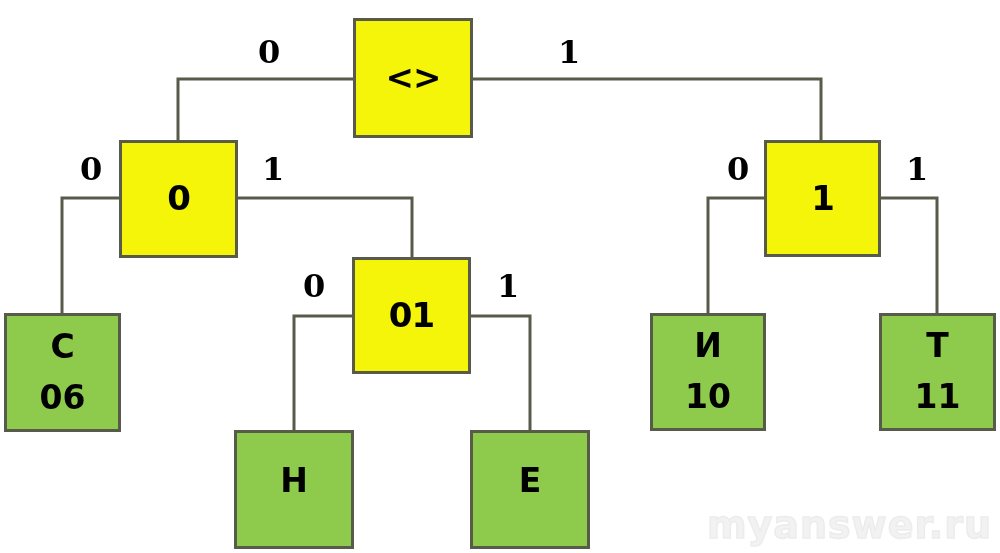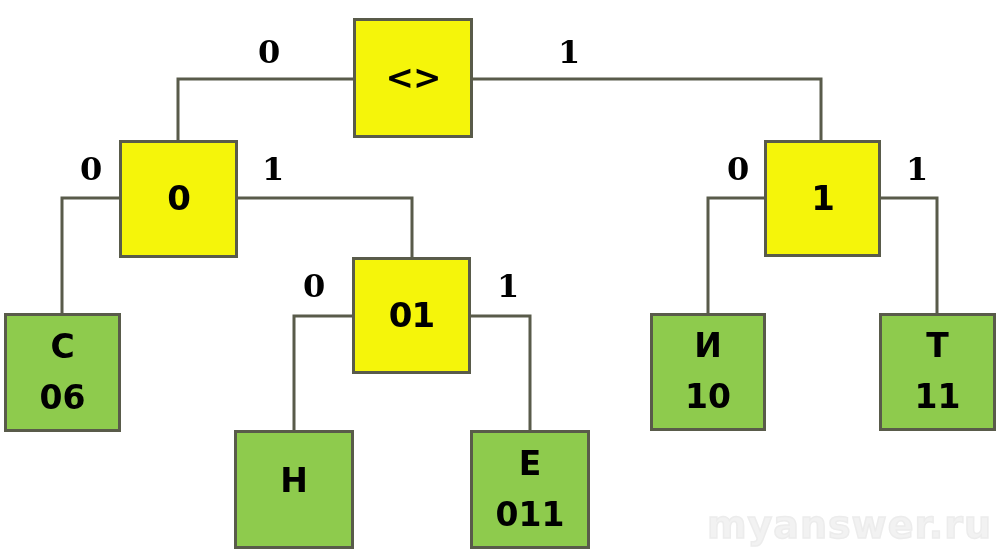--- a/index.html
+++ b/index.html
@@ -108,21 +108,20 @@
       </div>
       <div class="node leaf" style="left: 4px; top: 313px; width: 117px; height: 119px;">
         <span class="sym">С</span>
         <span class="code">06</span>
       </div>
       <div class="node leaf" style="left: 234px; top: 430px; width: 120px; height: 119px;">
         <span class="sym">Н</span>
       </div>
       <div class="node leaf" style="left: 470px; top: 430px; width: 120px; height: 119px;">
         <span class="sym">Е</span>
-        <span class="code">011</span>
       </div>
       <div class="node leaf" style="left: 650px; top: 313px; width: 116px; height: 118px;">
         <span class="sym">И</span>
         <span class="code">10</span>
       </div>
       <div class="node leaf" style="left: 879px; top: 313px; width: 117px; height: 118px;">
         <span class="sym">Т</span>
         <span class="code">11</span>
       </div>
     </div>

